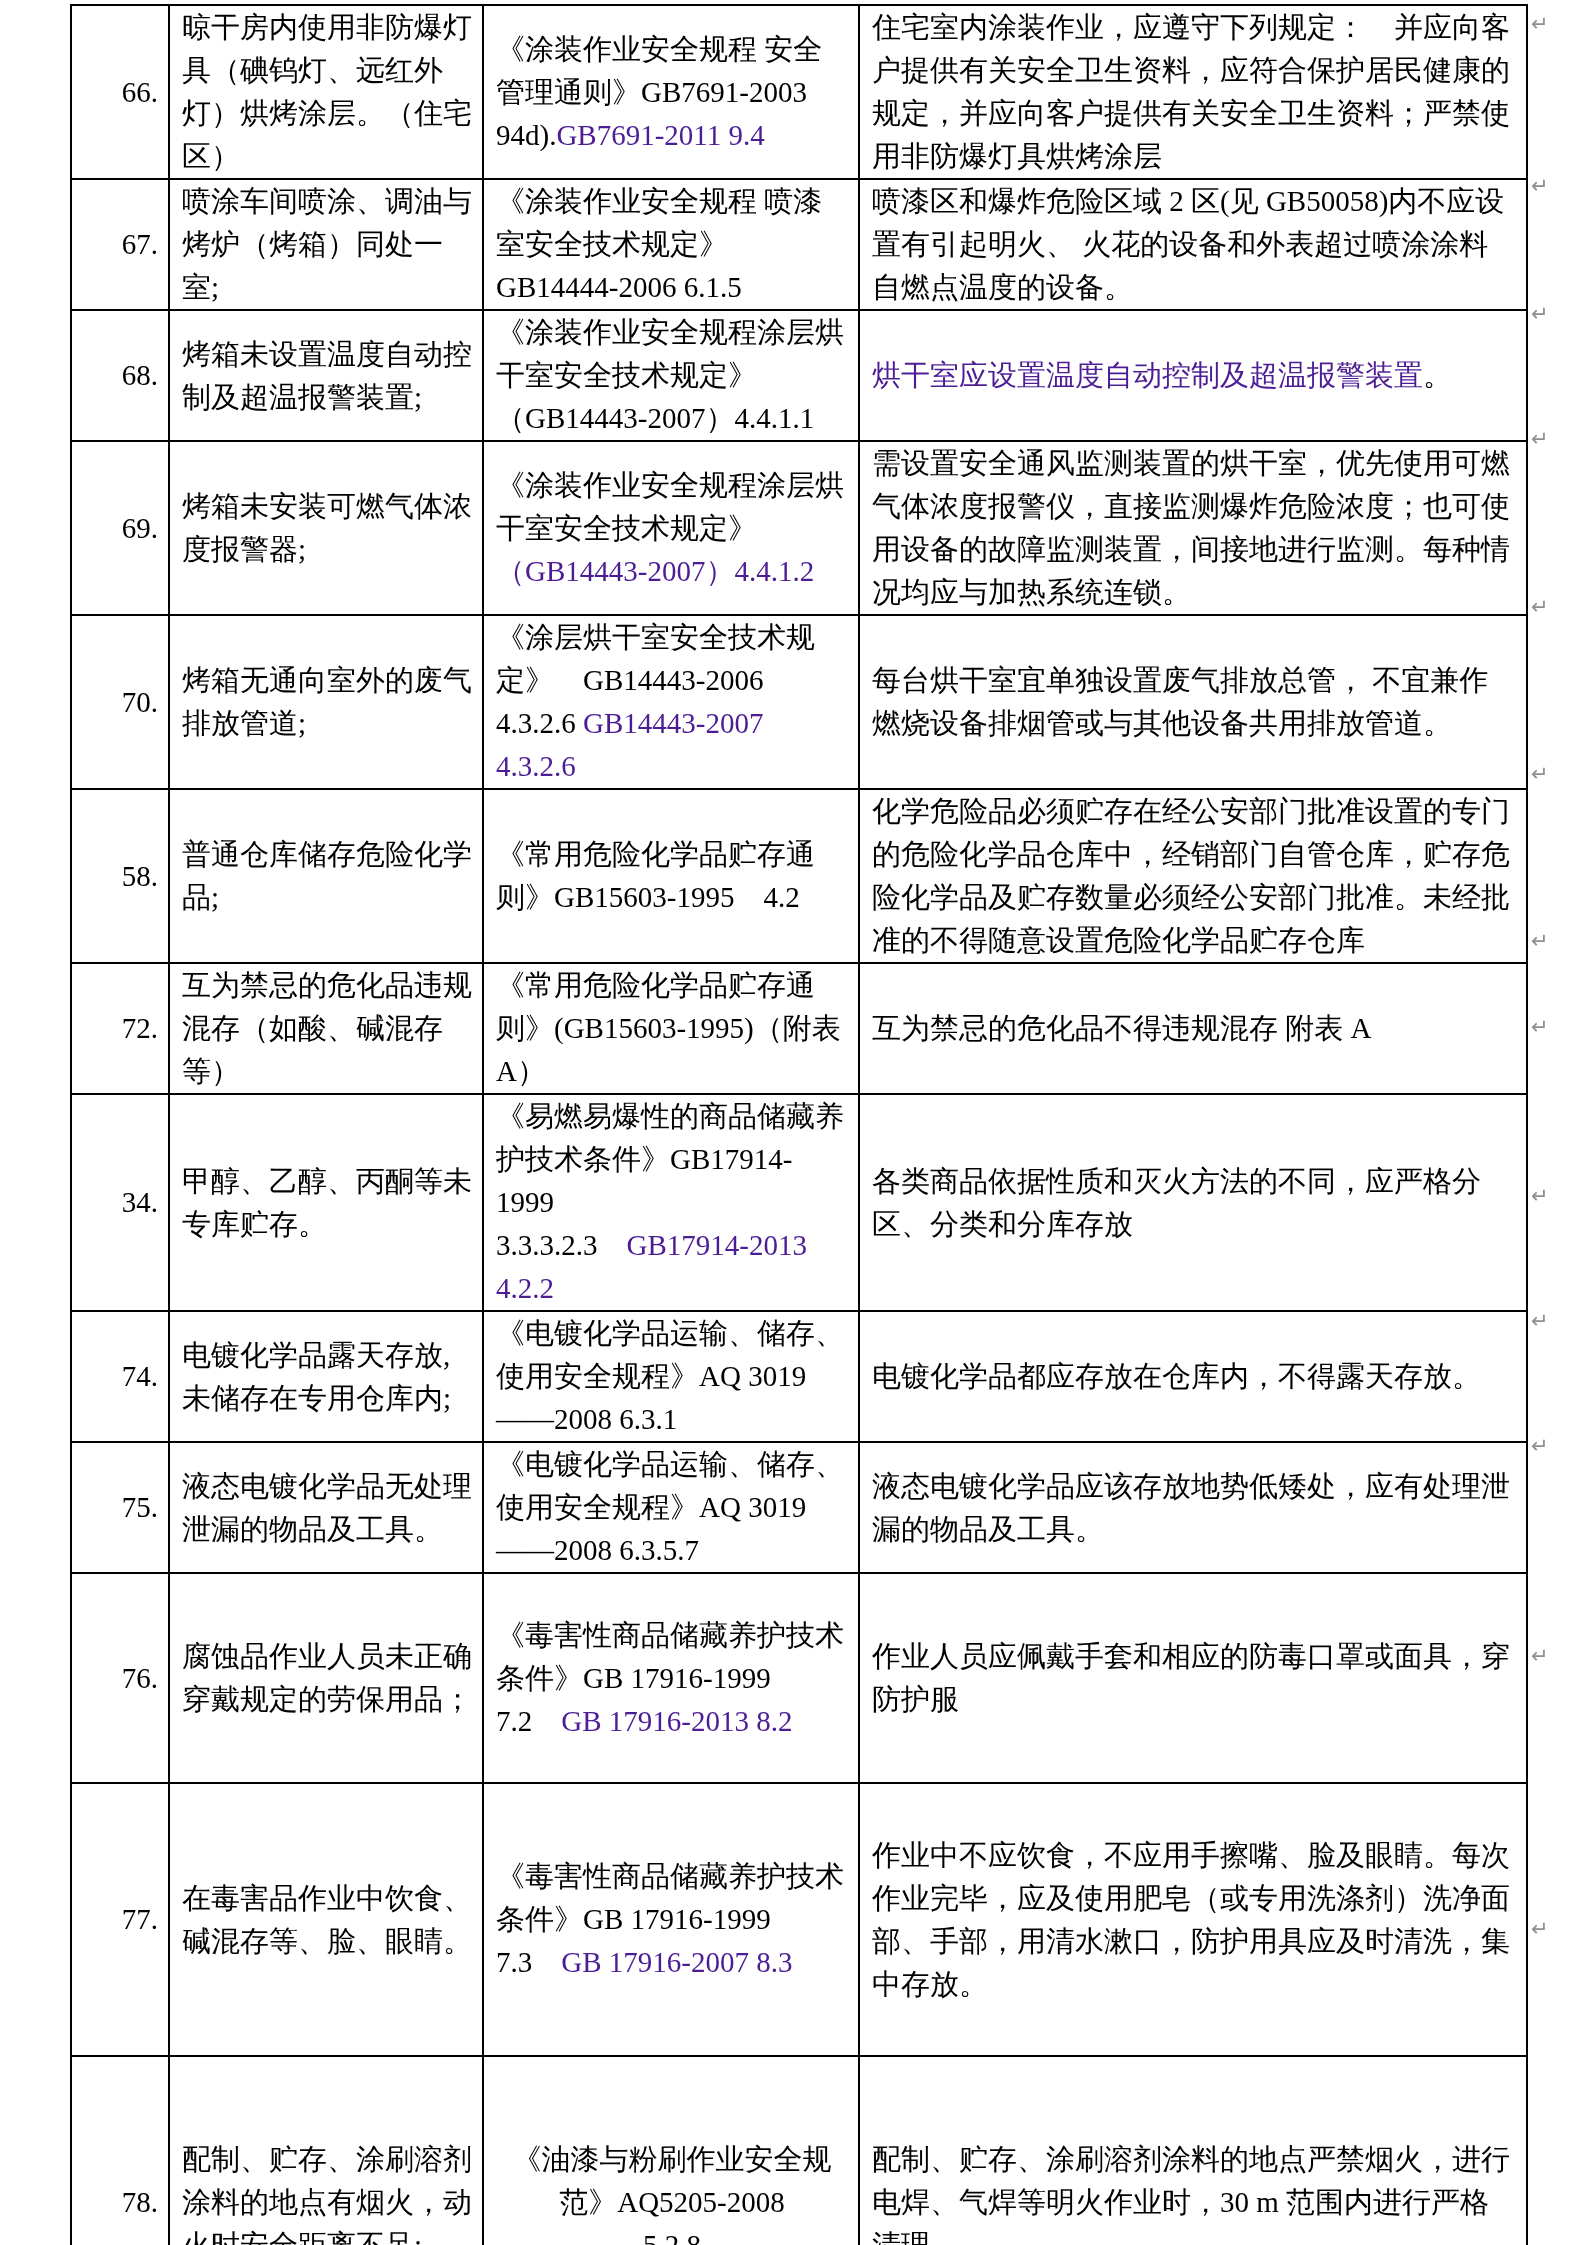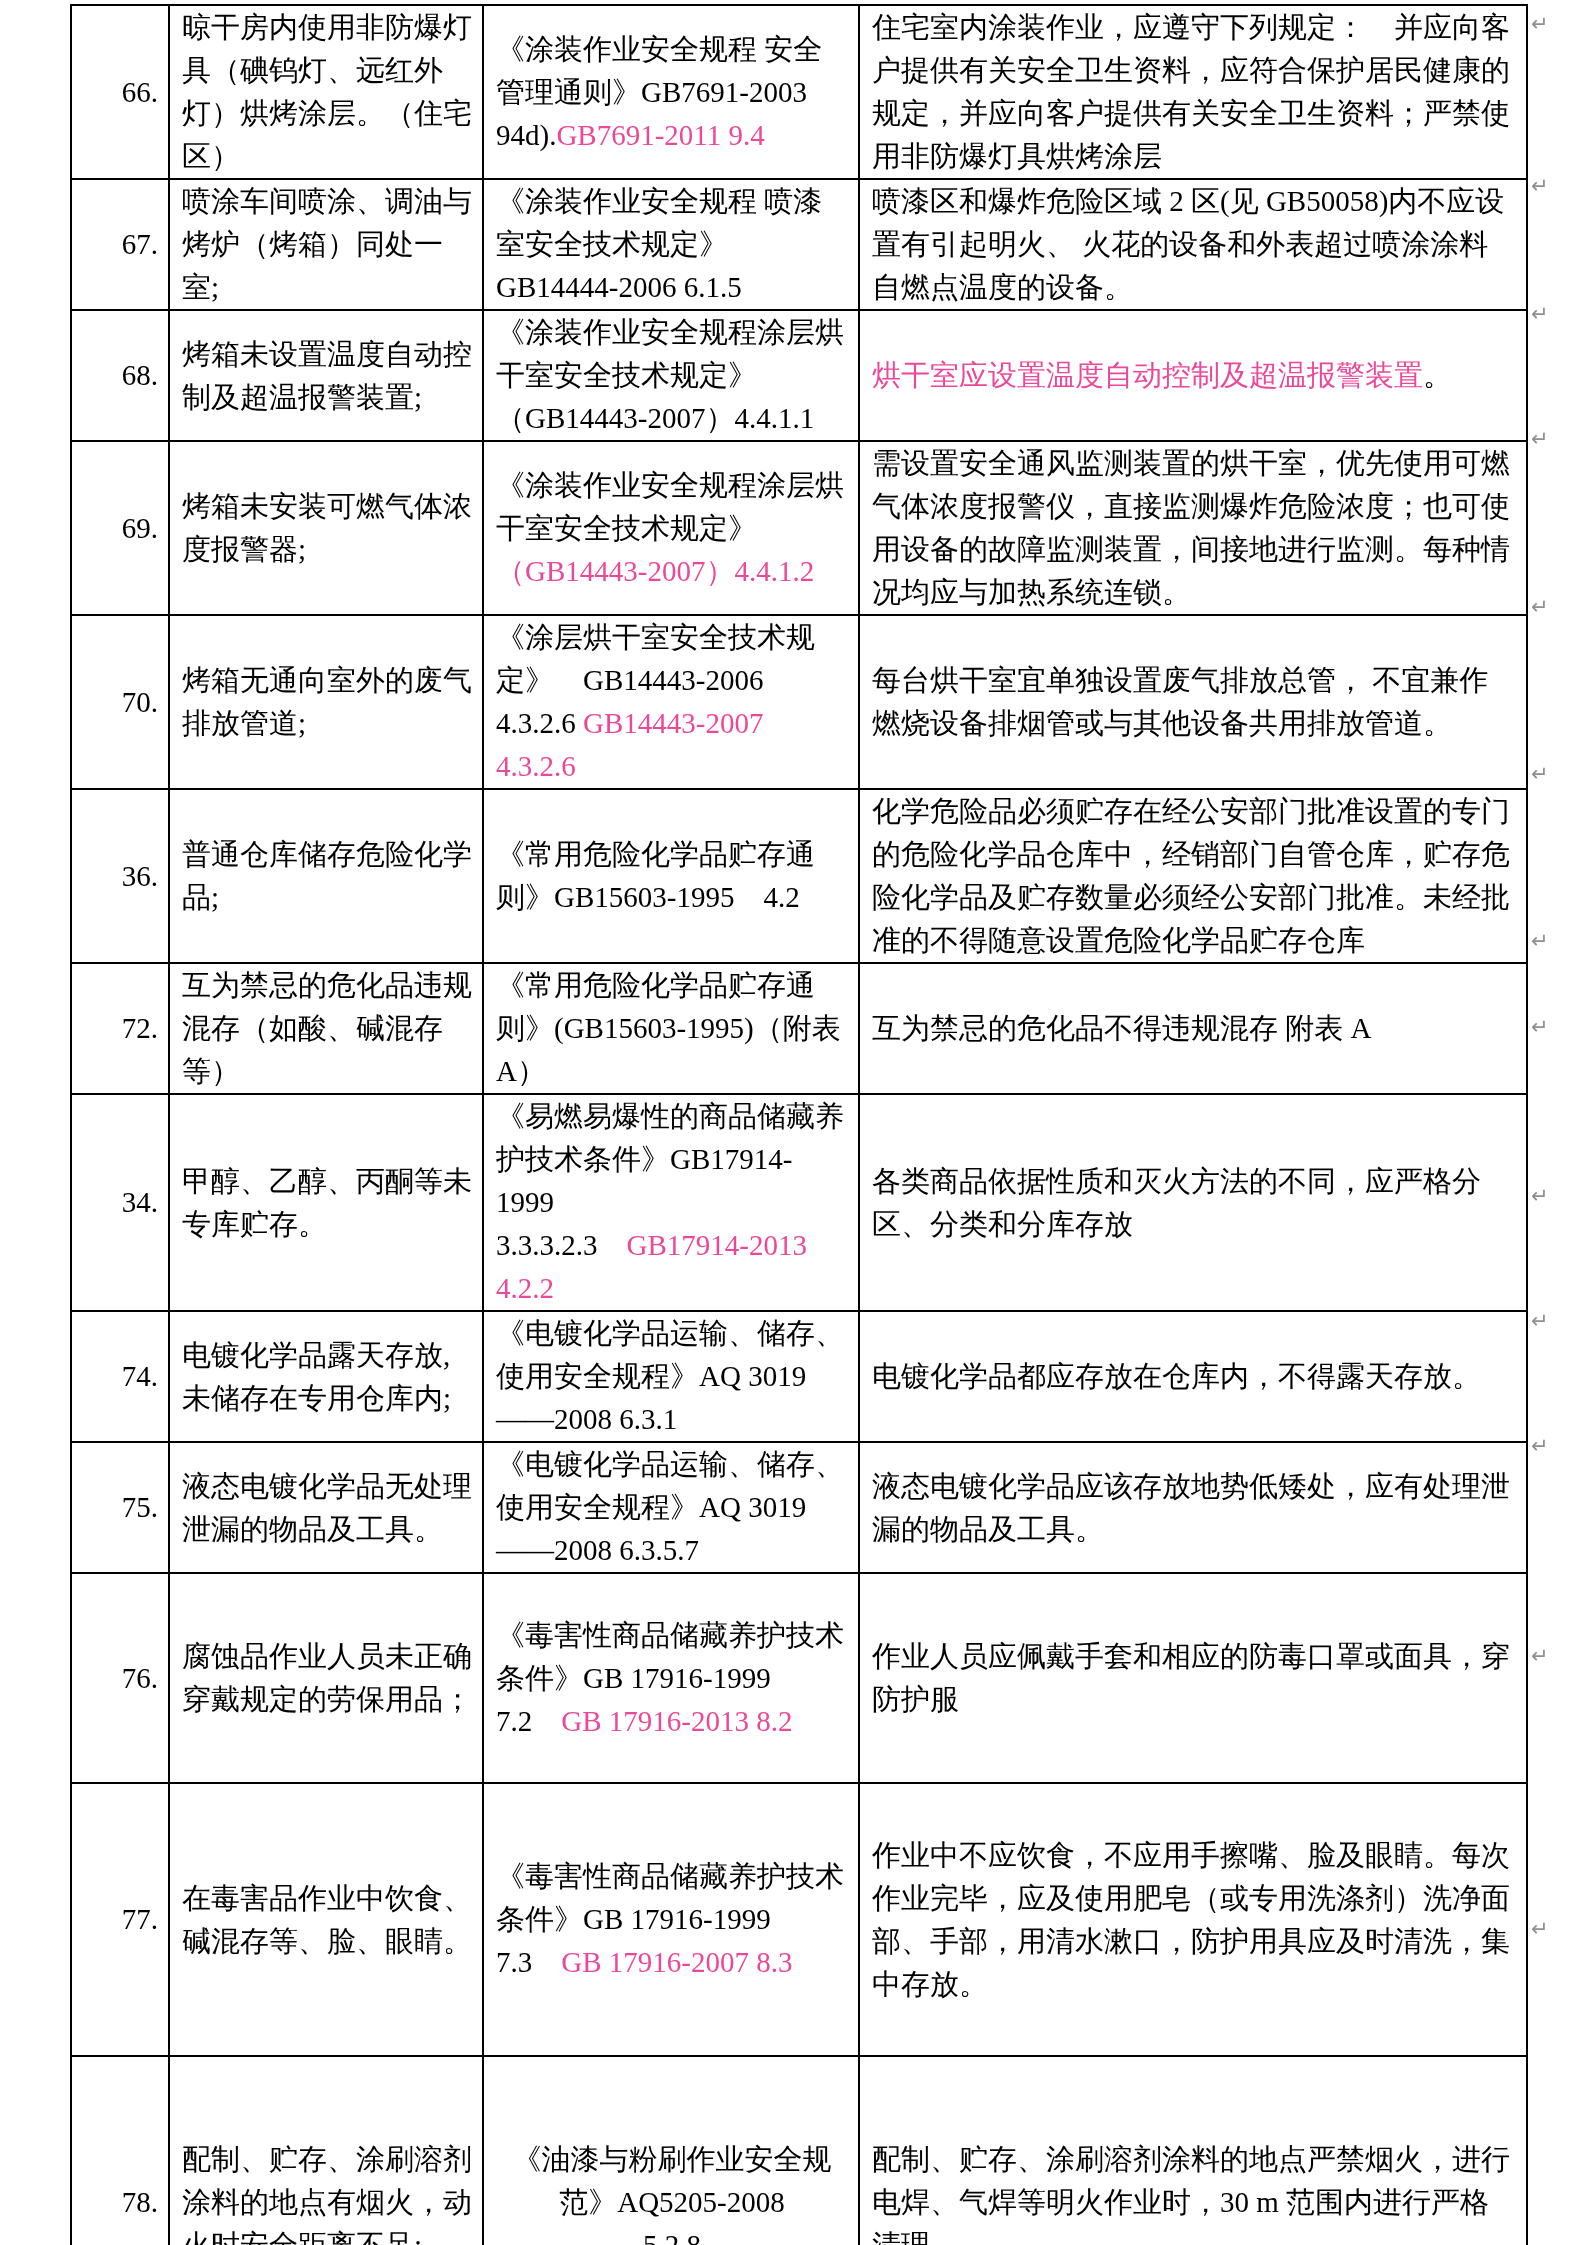--- a/index.html
+++ b/index.html
@@ -14,21 +14,21 @@
   table.doc td{
     border:2px solid #000;
     font-size:29px;line-height:43px;
     vertical-align:middle;
     white-space:pre-line;
     padding:0 10px 0 12px;
     overflow:hidden;
     word-break:break-word;
   }
   td.c-num{text-align:right;padding:0;}
-  .red{color:#ec4899;}
+  .red{color:#4c1d95;}
   td.vtop{vertical-align:top;padding-top:6px;}
   td.center{text-align:center;}
   .pilcrow{
     position:absolute;left:1531px;
     color:#8f8f8f;font-size:21px;line-height:21px;
     font-family:"DejaVu Sans",sans-serif;
   }
 </style>
 </head>
 <body>
@@ -70,21 +70,21 @@
       <td><span>需设置安全通风监测装置的烘干室，优先使用可燃气体浓度报警仪，直接监测爆炸危险浓度；也可使用设备的故障监测装置，间接地进行监测。每种情况均应与加热系统连锁。</span></td>
     </tr>
     <tr style="height:167px">
       <td class="c-num">70.</td>
       <td><span>烤箱无通向室外的废气排放管道;</span></td>
       <td><span>《涂层烘干室安全技术规定》　GB14443-2006
 4.3.2.6 </span><span class="red">GB14443-2007 4.3.2.6</span></td>
       <td><span>每台烘干室宜单独设置废气排放总管， 不宜兼作燃烧设备排烟管或与其他设备共用排放管道。</span></td>
     </tr>
     <tr style="height:167px">
-      <td class="c-num">36.</td>
+      <td class="c-num">58.</td>
       <td><span>普通仓库储存危险化学品;</span></td>
       <td><span>《常用危险化学品贮存通则》GB15603-1995　4.2</span></td>
       <td><span>化学危险品必须贮存在经公安部门批准设置的专门的危险化学品仓库中，经销部门自管仓库，贮存危险化学品及贮存数量必须经公安部门批准。未经批准的不得随意设置危险化学品贮存仓库</span></td>
     </tr>
     <tr style="height:86px">
       <td class="c-num">72.</td>
       <td><span>互为禁忌的危化品违规混存（如酸、碱混存等）</span></td>
       <td><span>《常用危险化学品贮存通则》(GB15603-1995)（附表 A）</span></td>
       <td><span>互为禁忌的危化品不得违规混存 附表 A</span></td>
     </tr>

